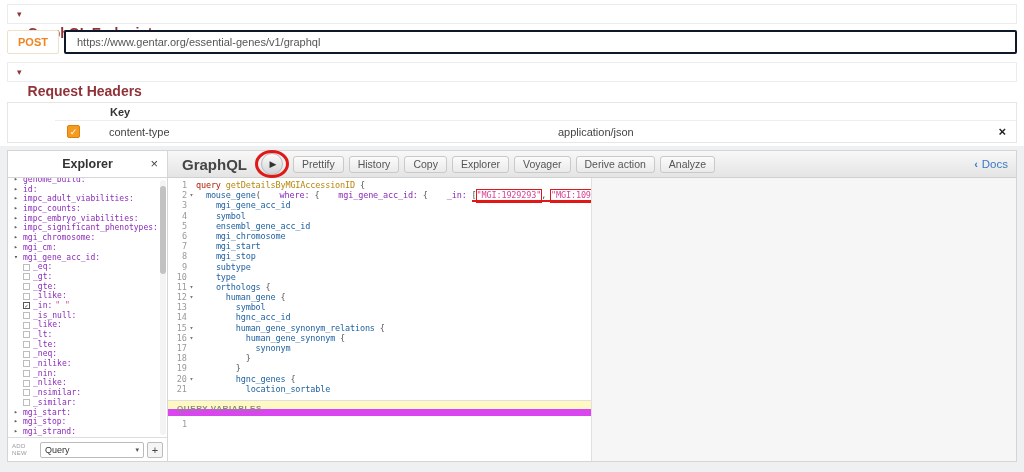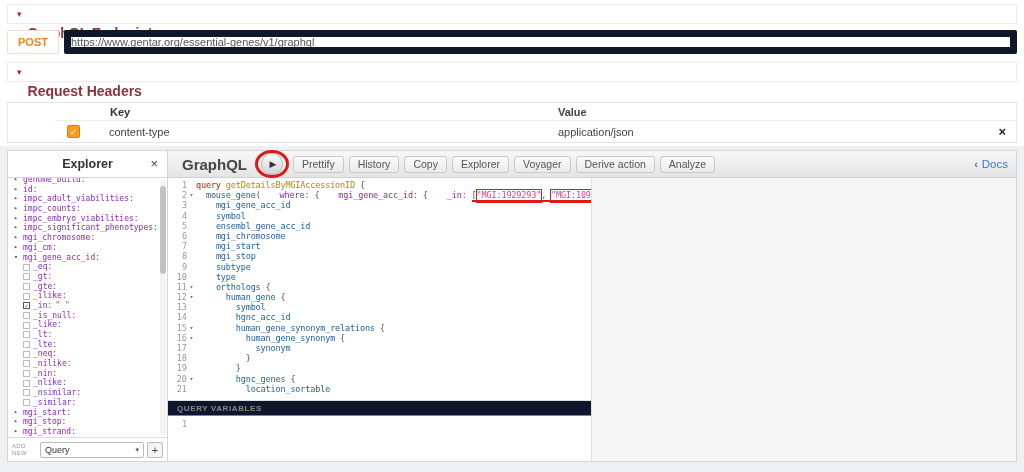--- a/index.html
+++ b/index.html
@@ -12,22 +12,22 @@
   
   .top { background:#fff; padding:4px 7px 3px; }
   .section-header { height:20px; display:flex; align-items:center; gap:6px; padding:0 9px;
     border:1px solid #ececec; background:#fff; cursor:pointer; }
   .chev { font-size:9px; color:var(--sect,#8f3339); }
   .section-title { font-size:14px; font-weight:bold; color:var(--sect,#8f3339);margin-top:38px; }
   .endpoint-row { display:flex; gap:5px; margin-top:6px; }
   .method-box { width:52px; height:24px; border:1px solid #f0e0c8; border-radius:2px;
     display:flex; align-items:center; justify-content:center;
     color:var(--method,#ef8421); font-size:11px; font-weight:bold; background:#fff; }
-  .url-input { flex:1; height:24px; border:7px solid #0f172a; border-radius:2px;
-    padding:0 0; font-size:11px; color:#555; }
+  .url-input { flex:1; height:24px; border:2px solid #0f172a; border-radius:2px;
+    padding:0 11px; font-size:11px; color:#555; }
   .sh2 { margin-top:8px; }
   .headers-table { margin-top:20px; border:1px solid #e6e6e6;padding-left:47px; }
   .ht-row { display:flex; border-top:1px solid #eee; align-items:center; }
   .ht-row:first-child { border-top:none; }
   .ht-head { height:17px; font-weight:bold; font-size:11px; color:#333; }
   .ht-key { width:51.5%; display:flex; align-items:center; padding-left:12px; }
   .ht-head .ht-key { padding-left:55px; }
   .ht-val { flex:1; display:flex; align-items:center; padding-left:8px; font-size:11px; color:#444; }
   .ht-data { height:22px; font-size:11px; color:#444; }
   .hcb { width:13px; height:13px; margin-right:29px; background:#f59b22; border:1px solid #d9820a;
@@ -94,21 +94,21 @@
   .tk-kw  { color:#B11A04; }
   .tk-def { color:#b8860b; }
   .tk-prop{ color:#1F61A0; }
   .tk-attr{ color:#8B2BB9;margin-left:19px; }
   .tk-str { color:#D64292; }
   .tk-pun { color:#555; }
   .tk-pl  { color:#333; }
   .mark { border-bottom:2px solid var(--annot,#e11818); }
   .tk-str.mark { outline:1px solid var(--annot,#e11818); }
   .vars { border-top:1px solid #e0e0e0; flex:none; }
-  .vars-head { height:15px; line-height:15px; background:#0f172a; border-bottom:1px solid #d946ef;
+  .vars-head { height:15px; line-height:15px; background:#fef9c3; border-bottom:7px solid #d946ef;
     color:#888; font-size:8px; font-weight:bold; letter-spacing:.6px; padding-left:9px; cursor:pointer; }
   .vars-body { height:45px; display:flex; background:#fff; }
   .vars-gutter { width:28px; text-align:right; padding-right:9px; padding-top:3px; color:#999;
     font-family:"DejaVu Sans Mono", monospace; font-size:8.5px; }
   .vars-code { flex:1; cursor:text; }
   .result { flex:1; background:#f6f6f6; }
 </style>
 </head>
 <body>
 
@@ -128,23 +128,20 @@
 
     <div class="section-header sh2">
       <span class="chev">▾</span>
       <span class="section-title">Request Headers</span>
     </div>
 
     <div class="headers-table">
       <div class="ht-row ht-head">
         <div class="ht-key">
             <span>Key</span>
-          </div>
-        <div class="ht-val">
-            <span>Value</span>
           </div>
       </div>
       <div class="ht-row ht-data">
         <div class="ht-key">
           <span class="hcb">
               <span>✓</span>
             </span>
           <span>content-type</span>
         </div>
         <div class="ht-val">

